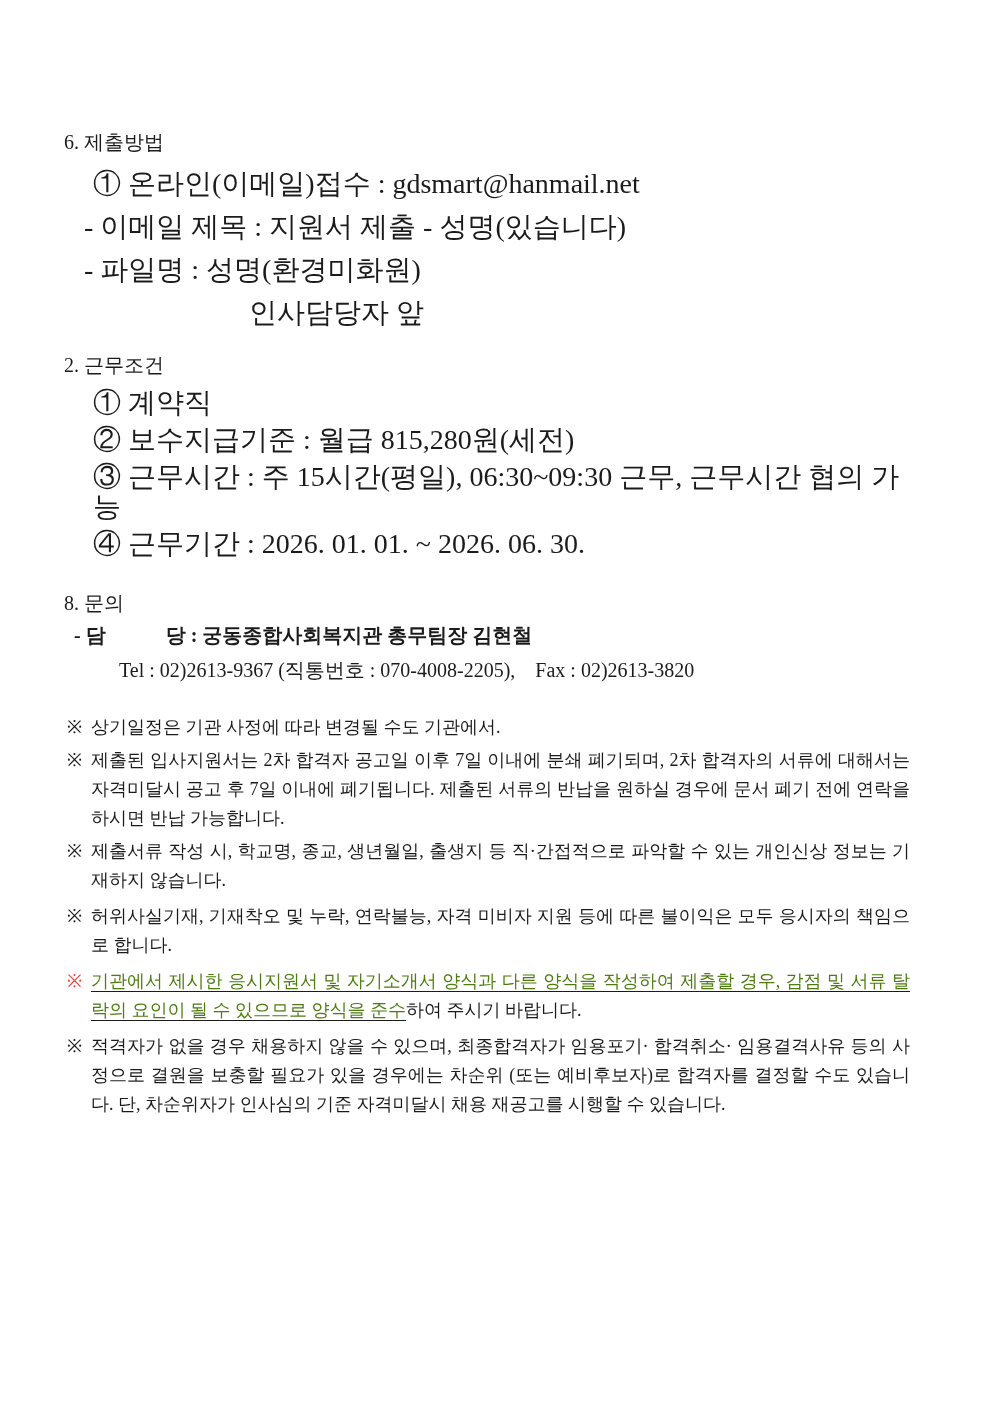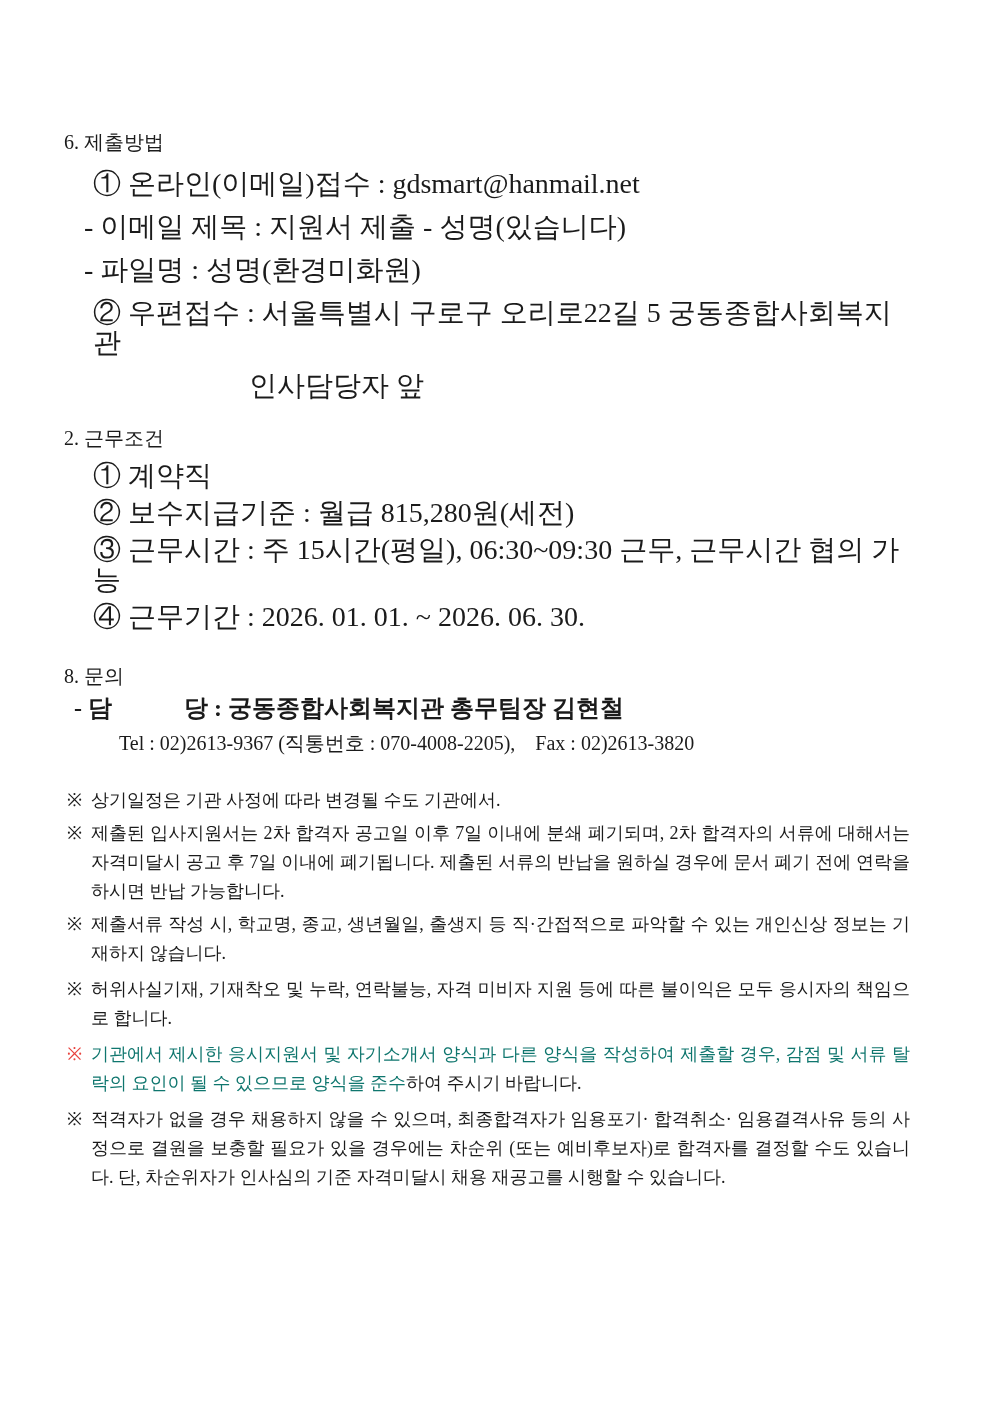--- a/index.html
+++ b/index.html
@@ -38,21 +38,21 @@
   .sec6 .s-line { margin-bottom: 13px; }
   .sec7 .s-line { margin-bottom: 7px; }
   .ind-circ { padding-left: 29px; }
   .ind-dash { padding-left: 20px; }
   .cont-line { padding-left: 185px; }
   .sec7 { margin-top: 22px; }
   .sec8 { margin-top: 29px; }
   .sec7 .section-heading { margin-bottom: 8px; }
   .sec8 .section-heading { margin-bottom: 2px; }
   .contact-line {
-    font-size: 24px;
+    font-size: 20px;
     line-height: 30px;
     font-weight: 700;
     padding-left: 10px;
     margin-bottom: 5px;
     white-space: pre-wrap;
     font-family: Liberation Serif, serif;
   }
   .tel-line {
     font-size: 20px;
     line-height: 30px;
@@ -76,37 +76,37 @@
     margin-left: 3px;
   }
   .note .note-body {
     flex: 1;
     text-align: justify;
     word-break: break-all;
   }
   .note.gap-before { margin-top: 7px; }
   .red-text { color: #e8433e; }
   .red-underline {
-    color: #0f766e;
+    color: #4d7c0f;
+    text-decoration: underline;
     text-decoration-color: #1b1b1b;
     text-decoration-thickness: 1px;
     text-underline-offset: 4px;
   }
 </style>
 </head>
 <body>
 
 <div class="page">
 
   <section class="sec6">
     <h2 class="section-heading">6. 제출방법</h2>
     <div class="s-line ind-circ">① 온라인(이메일)접수 : gdsmart@hanmail.net</div>
     <div class="s-line ind-dash">- 이메일 제목 : 지원서 제출 - 성명(있습니다)</div>
     <div class="s-line ind-dash">- 파일명 : 성명(환경미화원)</div>
-    <div class="s-line ind-circ">② 우편접수 : 서울특별시 구로구 오리로22길 5 궁동종합사회복지관</div>
     <div class="s-line cont-line">인사담당자 앞</div>
   </section>
 
   <section class="sec7">
     <h2 class="section-heading">2. 근무조건</h2>
     <div class="s-line ind-circ">① 계약직</div>
     <div class="s-line ind-circ">② 보수지급기준 : 월급 815,280원(세전)</div>
     <div class="s-line ind-circ">③ 근무시간 : 주 15시간(평일), 06:30~09:30 근무, 근무시간 협의 가능</div>
     <div class="s-line ind-circ">④ 근무기간 : 2026. 01. 01. ~ 2026. 06. 30.</div>
   </section>

